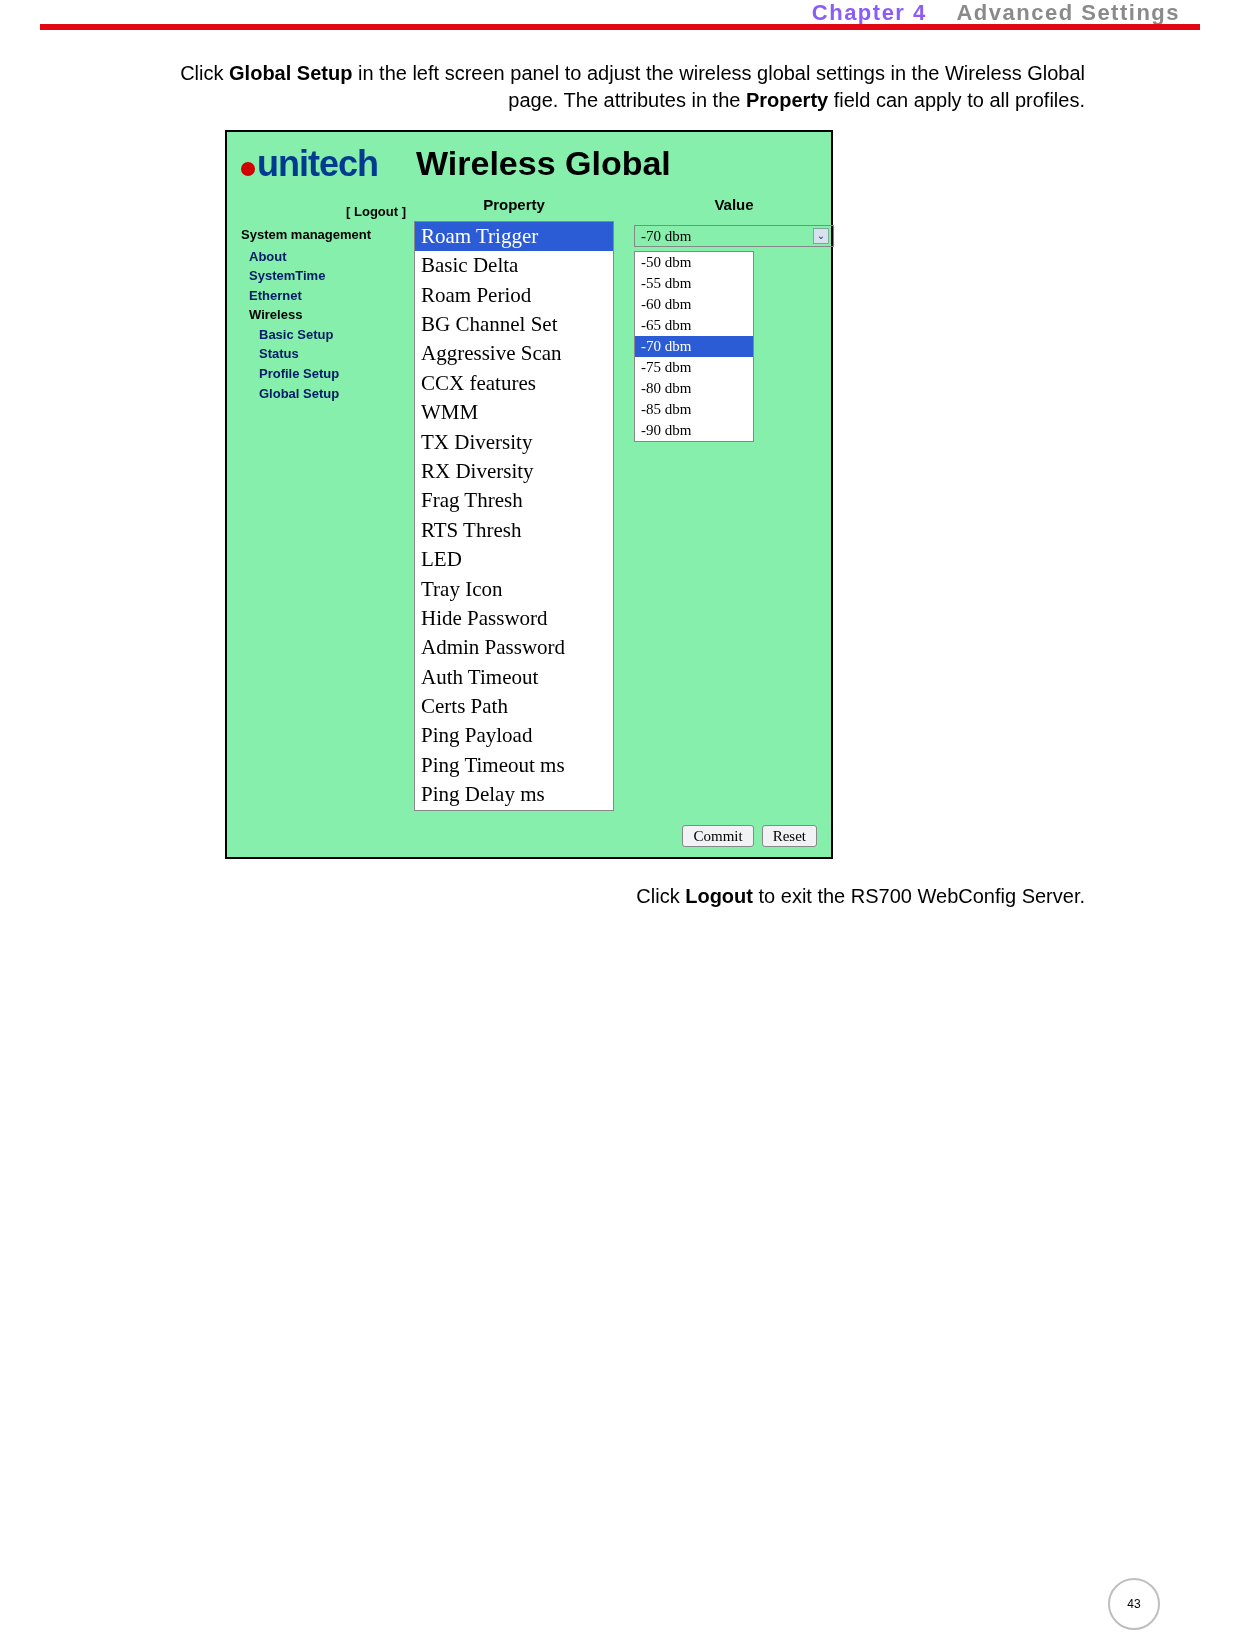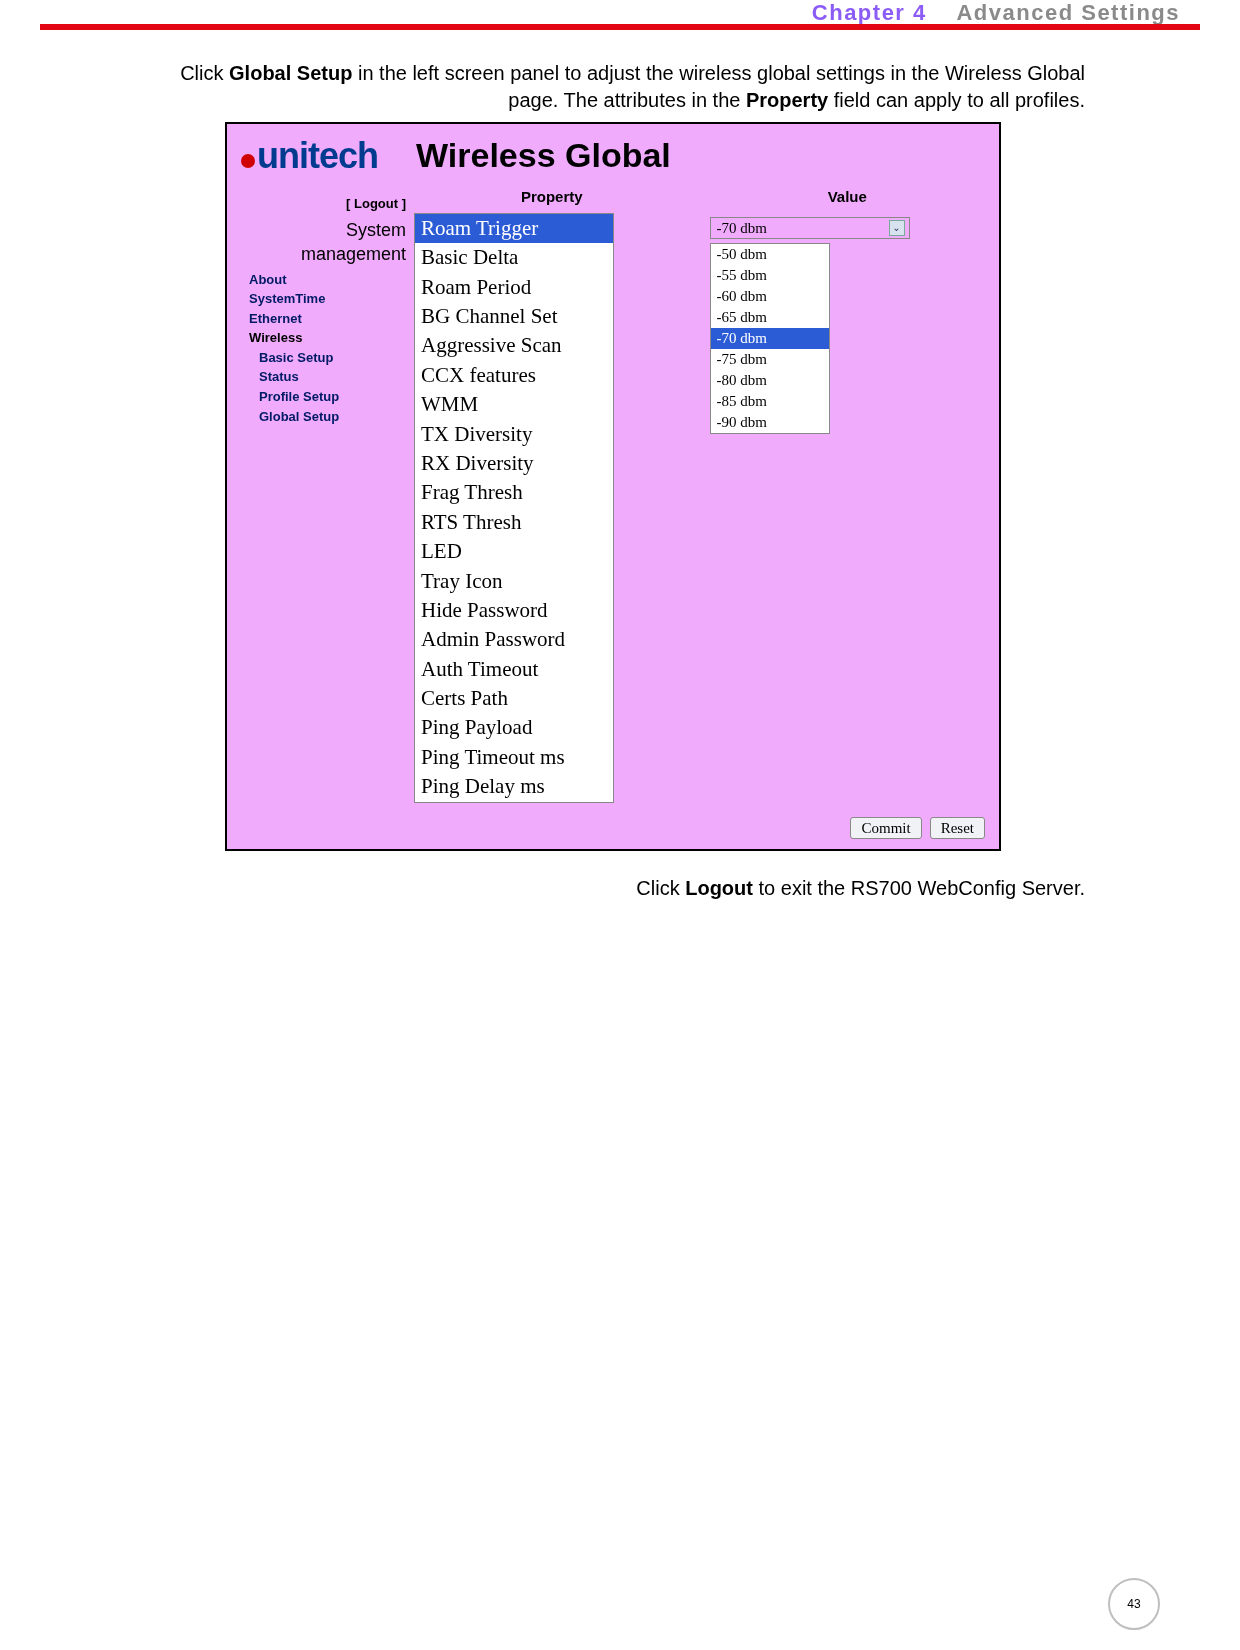--- a/index.html
+++ b/index.html
@@ -20,24 +20,24 @@
   }
   .chapter-num { color: #8b5cf6; margin-left: 12px; }
   .chapter-title { color: #8a8a8a; }
   .content {
     position: absolute; top: 60px; left: 155px; width: 930px;
     font-size: 20px; color: #000; line-height: 1.35;
   }
   .content p { margin-bottom: 6px; text-align: right; }
   .bold { font-weight: bold; }
   .figure {
-    margin: 8px auto 24px 70px;
-    width: 776px;
+    margin: 16px auto 24px 70px;
+    width: 608px;
     border: 2px solid #000;
-    background: #f0abfc;
+    background: #86efac;
     font-family: "Times New Roman", serif;
     font-size: 15px;
     color: #000;
   }
   .fig-header {
     display: flex; align-items: center; gap: 18px;
     padding: 8px 14px 0 14px;
   }
   .logo {
     font-family: Arial, sans-serif;
@@ -59,21 +59,21 @@
   }
   .sidebar {
     width: 165px; flex: 0 0 165px;
     font-size: 14px; font-family: Arial, sans-serif;
   }
   .logout {
     text-align: right; font-weight: bold; font-size: 13px;
     margin: 8px 0 6px 0; color: #000;
   }
   .side-head {
-    font-weight: 400; font-size: 18px; margin-bottom: 4px; text-align: right;
+    font-weight: 700; font-size: 13px; margin-bottom: 4px;
   }
   .side-item {
     font-weight: 900; font-size: 13px; color: #001a66;
     margin: 2px 0 2px 8px;
   }
   .side-sub {
     font-weight: 900; font-size: 13px; color: #001a66;
     margin: 2px 0 2px 18px;
   }
   .panel {

